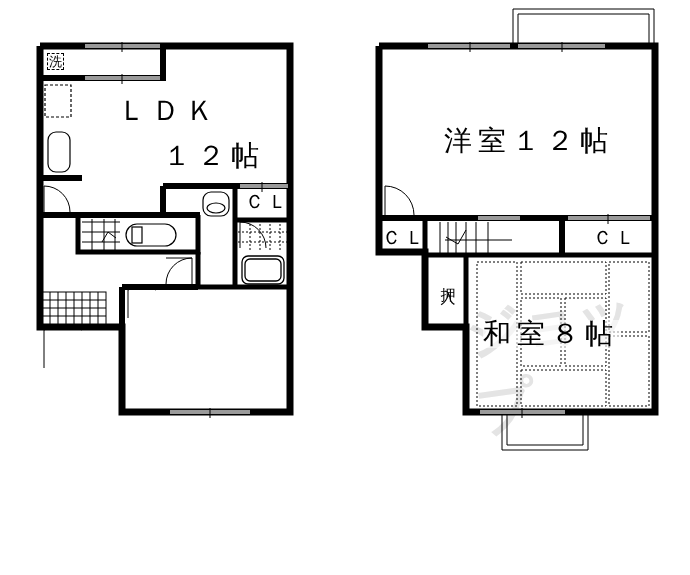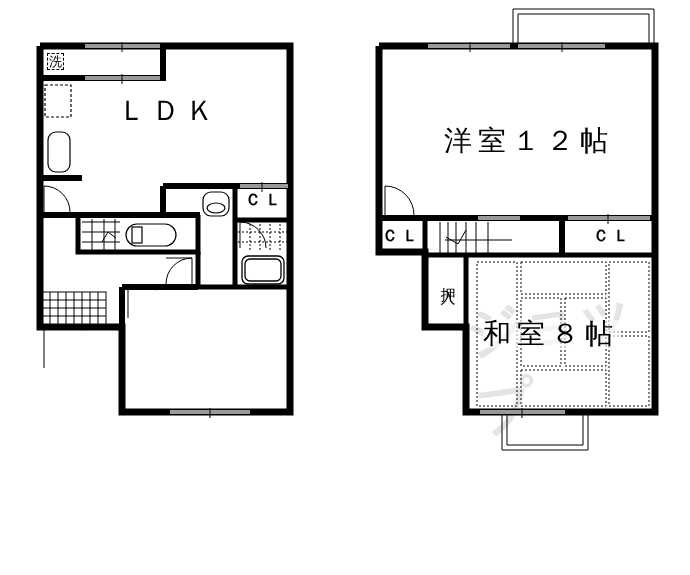--- a/index.html
+++ b/index.html
@@ -1,19 +1,19 @@
 <!DOCTYPE html>
 <html><head>
 <meta charset="utf-8">
 <style>
   html,body{margin:0;padding:0;background:#ffffff;}
   body{width:690px;height:575px;position:relative;overflow:hidden;font-family:"DejaVu Sans","Liberation Sans",sans-serif;color:#000;}
   .plan{position:absolute;left:0;top:0;width:690px;height:575px;}
   .label{position:absolute;font-size:28px;letter-spacing:6px;line-height:1;white-space:nowrap;color:#000;}
-  .label.sm{font-size:16px;letter-spacing:4px;font-weight:bold;}
+  .label.sm{font-size:19px;letter-spacing:4px;}
   .label.xs{font-size:13px;letter-spacing:0;}
   .label.v{writing-mode:vertical-rl;font-size:15px;letter-spacing:2px;}
   svg{position:absolute;left:0;top:0;}
   .watermark{position:absolute;left:470px;top:280px;font-size:58px;font-weight:bold;color:#e4e4e4;letter-spacing:-4px;transform:rotate(-8deg);z-index:0;}
 </style>
 </head>
 <body>
 
 <div class="plan">
 
@@ -130,20 +130,21 @@
 
     <g stroke="#9a9a9a" stroke-width="4">
       <path d="M428 46H510M518 46H605M480 412H565M568 218H650M478 218H520"></path>
     </g>
     <g stroke="#000" stroke-width="1">
         <path d="M470 42V52M562 42V52M522 408V418M608 214V224"></path>
       </g>
   </svg>
 
   <div class="label" style="left:118px;top:97px;">ＬＤＫ</div>
+  <div class="label" style="left:163px;top:142px;">１２帖</div>
   <div class="label sm" style="left:245px;top:192px;">ＣＬ</div>
   <div class="label xs" style="left:47px;top:53px;border:1px dashed #000;padding:1px;">洗</div>
 
   <div class="label" style="left:444px;top:127px;text-align:center;">洋室１２帖</div>
   <div class="label" style="left:483px;top:320px;background:rgba(255,255,255,0.6);">和室８帖</div>
   <div class="label sm" style="left:382px;top:228px;">ＣＬ</div>
   <div class="label sm" style="left:593px;top:228px;">ＣＬ</div>
   <div class="label v" style="left:440px;top:275px;">押入</div>
 </div>
 

